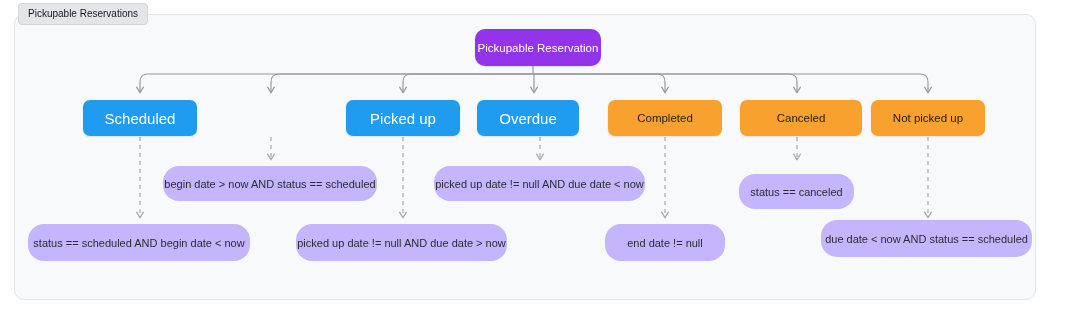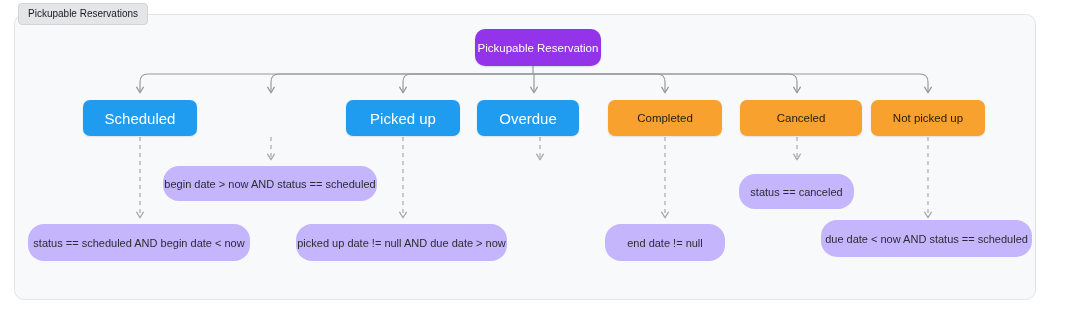--- a/index.html
+++ b/index.html
@@ -151,20 +151,23 @@
   <div class="node node-orange" style="left:740px;top:100px;width:122px;height:36px;">
     <span>Canceled</span>
   </div>
   <div class="node node-orange" style="left:871px;top:100px;width:114px;height:36px;">
     <span>Not picked up</span>
   </div>
 
   <div class="cond" style="left:163px;top:166px;width:214px;height:35px;">
     <span>begin date &gt; now AND status == scheduled</span>
   </div>
+  <div class="cond" style="left:434px;top:166px;width:211px;height:35px;">
+    <span>picked up date != null AND due date &lt; now</span>
+  </div>
   <div class="cond" style="left:739px;top:174px;width:115px;height:35px;text-align:center;">
     <span>status == canceled</span>
   </div>
 
   <div class="cond" style="left:28px;top:224px;width:222px;height:37px;">
     <span>status == scheduled AND begin date &lt; now</span>
   </div>
   <div class="cond" style="left:296px;top:224px;width:211px;height:37px;">
     <span>picked up date != null AND due date &gt; now</span>
   </div>

